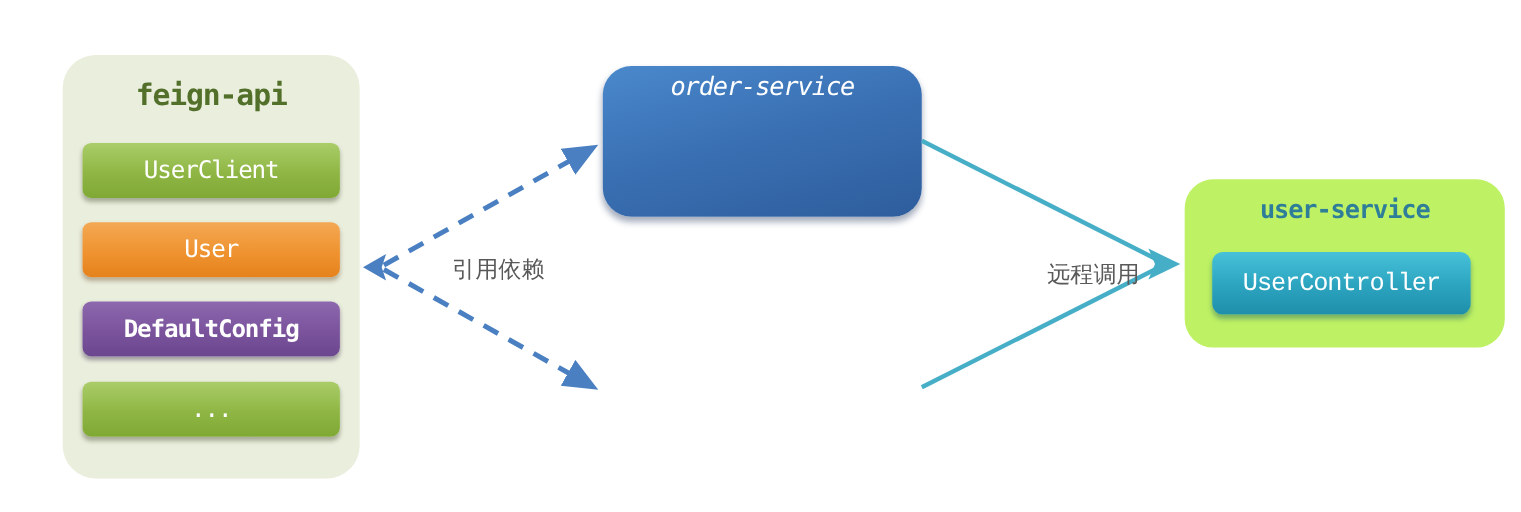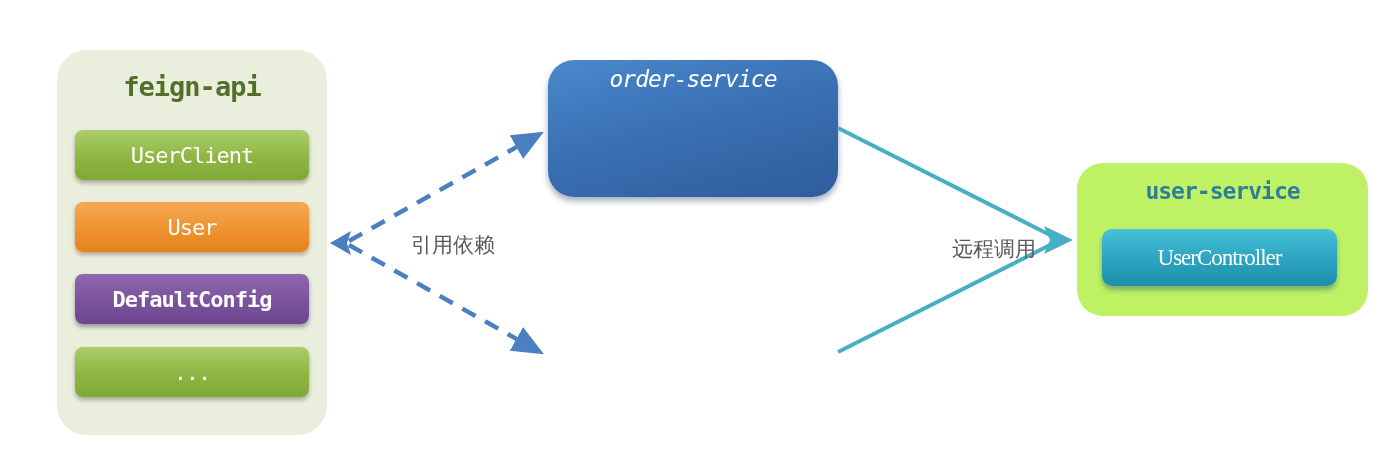--- a/index.html
+++ b/index.html
@@ -19,21 +19,21 @@
   .pill { position:absolute; left:18px; width:234px; height:50px; border-radius:8px;
           display:flex; align-items:center; justify-content:center;
           font-family:"DejaVu Sans Mono", "Liberation Mono", monospace;
           font-size:22px; color:#ffffff; letter-spacing:-1px;
           box-shadow:0 3px 4px rgba(40,50,20,0.35);text-align:right; }
   .pill-green  { background:linear-gradient(180deg,#aacd69 0%, #8fb644 55%, #7fa835 100%); }
   .pill-orange { background:linear-gradient(180deg,#f4a854 0%, #ef9330 55%, #e5821c 100%); box-shadow:0 3px 4px rgba(90,50,10,0.35); }
   .pill-purple { background:linear-gradient(180deg,#8d68ae 0%, #7a539c 55%, #6b4790 100%); box-shadow:0 3px 4px rgba(40,20,60,0.4);font-weight:bold; }
   .pill-teal   { position:absolute; left:25px; top:66px; width:235px; height:57px; border-radius:10px;
                  display:flex; align-items:center; justify-content:center;
-                 font-family:Liberation Serif, serif; font-size:23px; color:#ffffff; letter-spacing:-1px;
+                 font-family:Liberation Mono, monospace; font-size:23px; color:#ffffff; letter-spacing:-1px;
                  background:linear-gradient(180deg,#47c2da 0%, #2ba3bf 55%, #1f8fab 100%);
                  box-shadow:0 4px 5px rgba(20,80,100,0.4); }
   .p1 { top:80px; } .p2 { top:152px; } .p3 { top:224px; } .p4 { top:297px; }
 
   
   .service { position:absolute; left:548px; width:290px; height:137px; border-radius:26px;
              background:linear-gradient(165deg,#4a88cc 0%, #3a71b4 45%, #2e5d9c 100%);
              box-shadow:0 4px 6px rgba(30,50,90,0.4);
              font-family:"DejaVu Sans Mono", "Liberation Mono", monospace;
              font-size:23px; color:#ffffff; text-align:center; letter-spacing:-1px;

